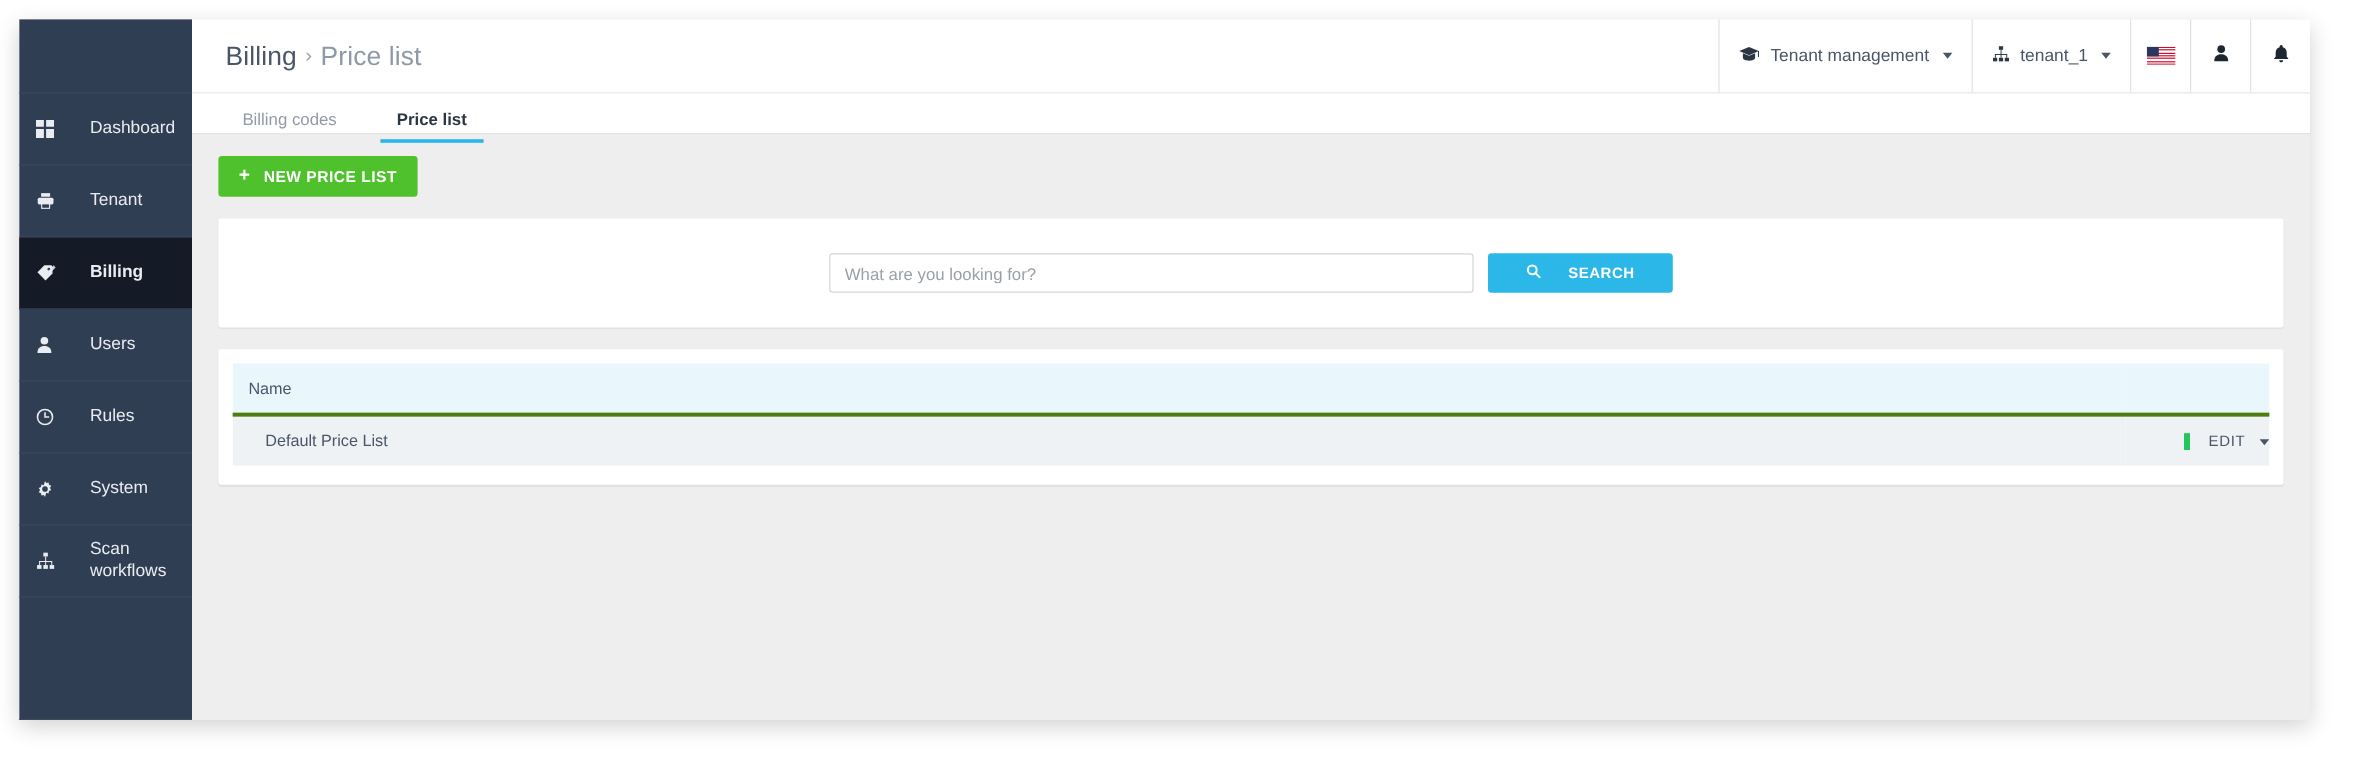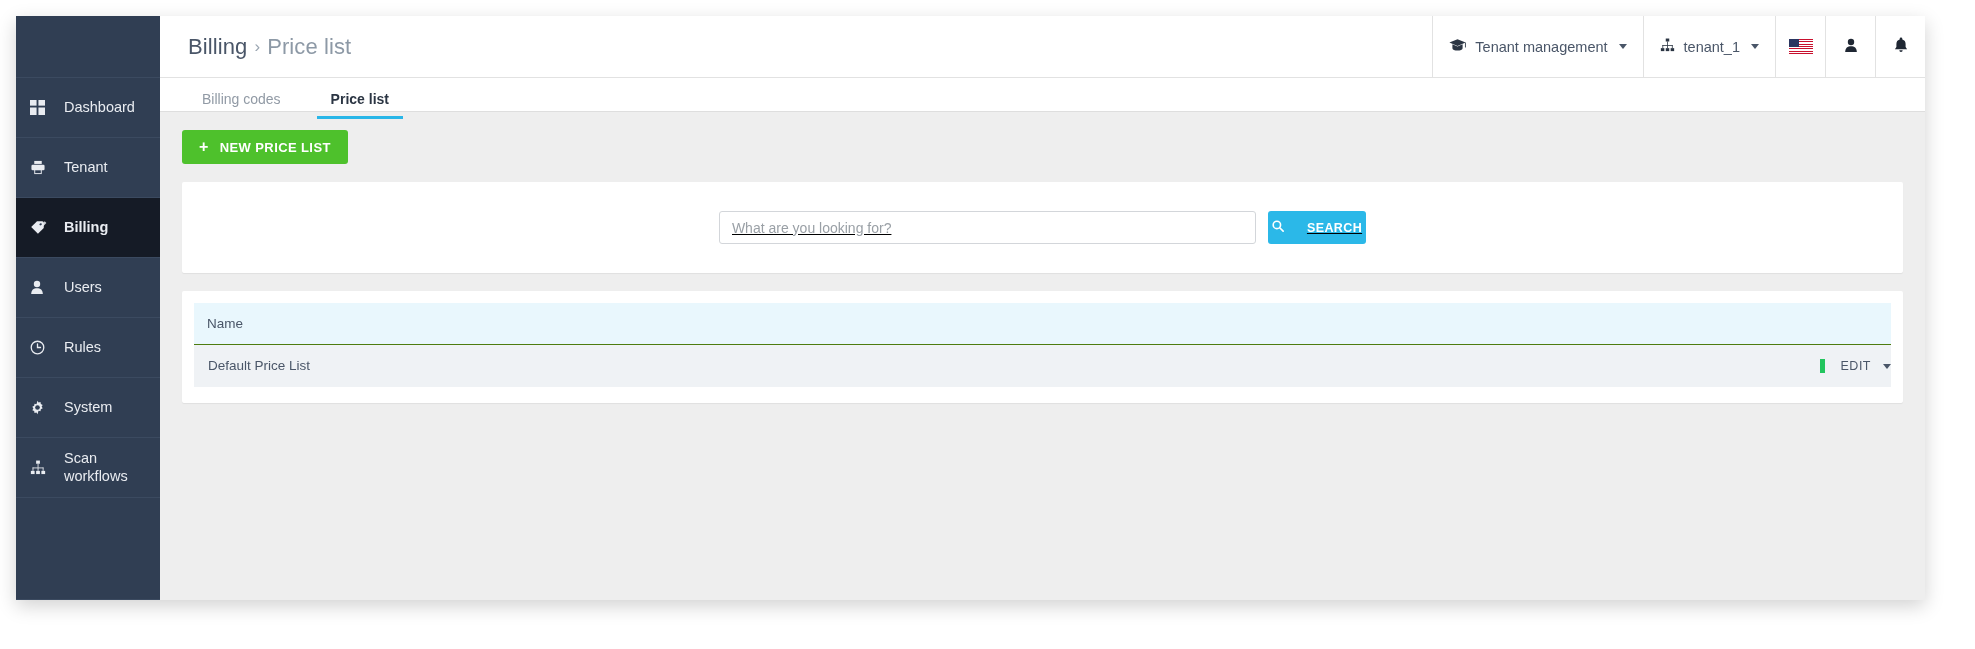--- a/index.html
+++ b/index.html
@@ -53,21 +53,21 @@
   }
   .nav-icon {
     width: 26px;
     flex: 0 0 26px;
     display: flex;
     align-items: center;
     justify-content: flex-start;
     color: #e9ecf1;
     margin-right: 8px;
   }
-  .nav-label { line-height: 1.22; }
+  .nav-label { line-height: 1.22; margin-left: 11px; }
   .nav-spacer { flex: 1 1 auto; border-bottom: 1px solid #3b4a60; }
 
   
   #main {
     flex: 1 1 auto;
     display: flex;
     flex-direction: column;
     min-width: 0;
     background: #eeeeee;
   }
@@ -186,21 +186,20 @@
     margin-top: 18px;
     box-shadow: 0 1px 1px rgba(0,0,0,0.06);
   }
 
   #search-panel {
     height: 91px;
     display: flex;
     align-items: center;
     justify-content: center;
     gap: 12px;
-    text-decoration: underline;
   }
   #search-input {
     width: 537px;
     height: 33px;
     border: 1px solid #d3d6da;
     border-radius: 3px;
     padding: 0 12px;
     font-size: 14px;
     color: #333;
     font-family: "Liberation Sans", sans-serif;
@@ -209,44 +208,44 @@
   #search-input::placeholder { color: #9aa0a6; }
   .btn-search {
     display: inline-flex;
     align-items: center;
     gap: 23px;
     background: #2bb8e8;
     color: #ffffff;
     border: none;
     border-radius: 3px;
     height: 33px;
-    padding: 0 4px;
+    padding: 0 32px;
     font-size: 12.5px;
     font-weight: bold;
     letter-spacing: .4px;
     cursor: pointer;
     font-family: "Liberation Sans", sans-serif;
   }
 
   #table-panel { padding: 12px 12px 16px 12px; }
   table#price-table { width: 100%; border-collapse: collapse; }
   table#price-table th {
     background: #e9f7fd;
     text-align: left;
     font-weight: normal;
     font-size: 13.5px;
     color: #4a5668;
     padding: 13px 0 13px 13px;
-    border-bottom: 1px solid #4d7c0f;
+    border-bottom: 3px solid #4d7c0f;
   }
   table#price-table td {
     background: #eff2f5;
     font-size: 13.5px;
     color: #4a5668;
-    padding: 13px 0 13px 14px;
+    padding: 13px 0 13px 27px;
     height: 42px;
   }
   td.actions-cell {
     text-align: right;
     padding-right: 14px;
     width: 120px;
   }
   .edit-split {
     display: inline-flex;
     align-items: center;

